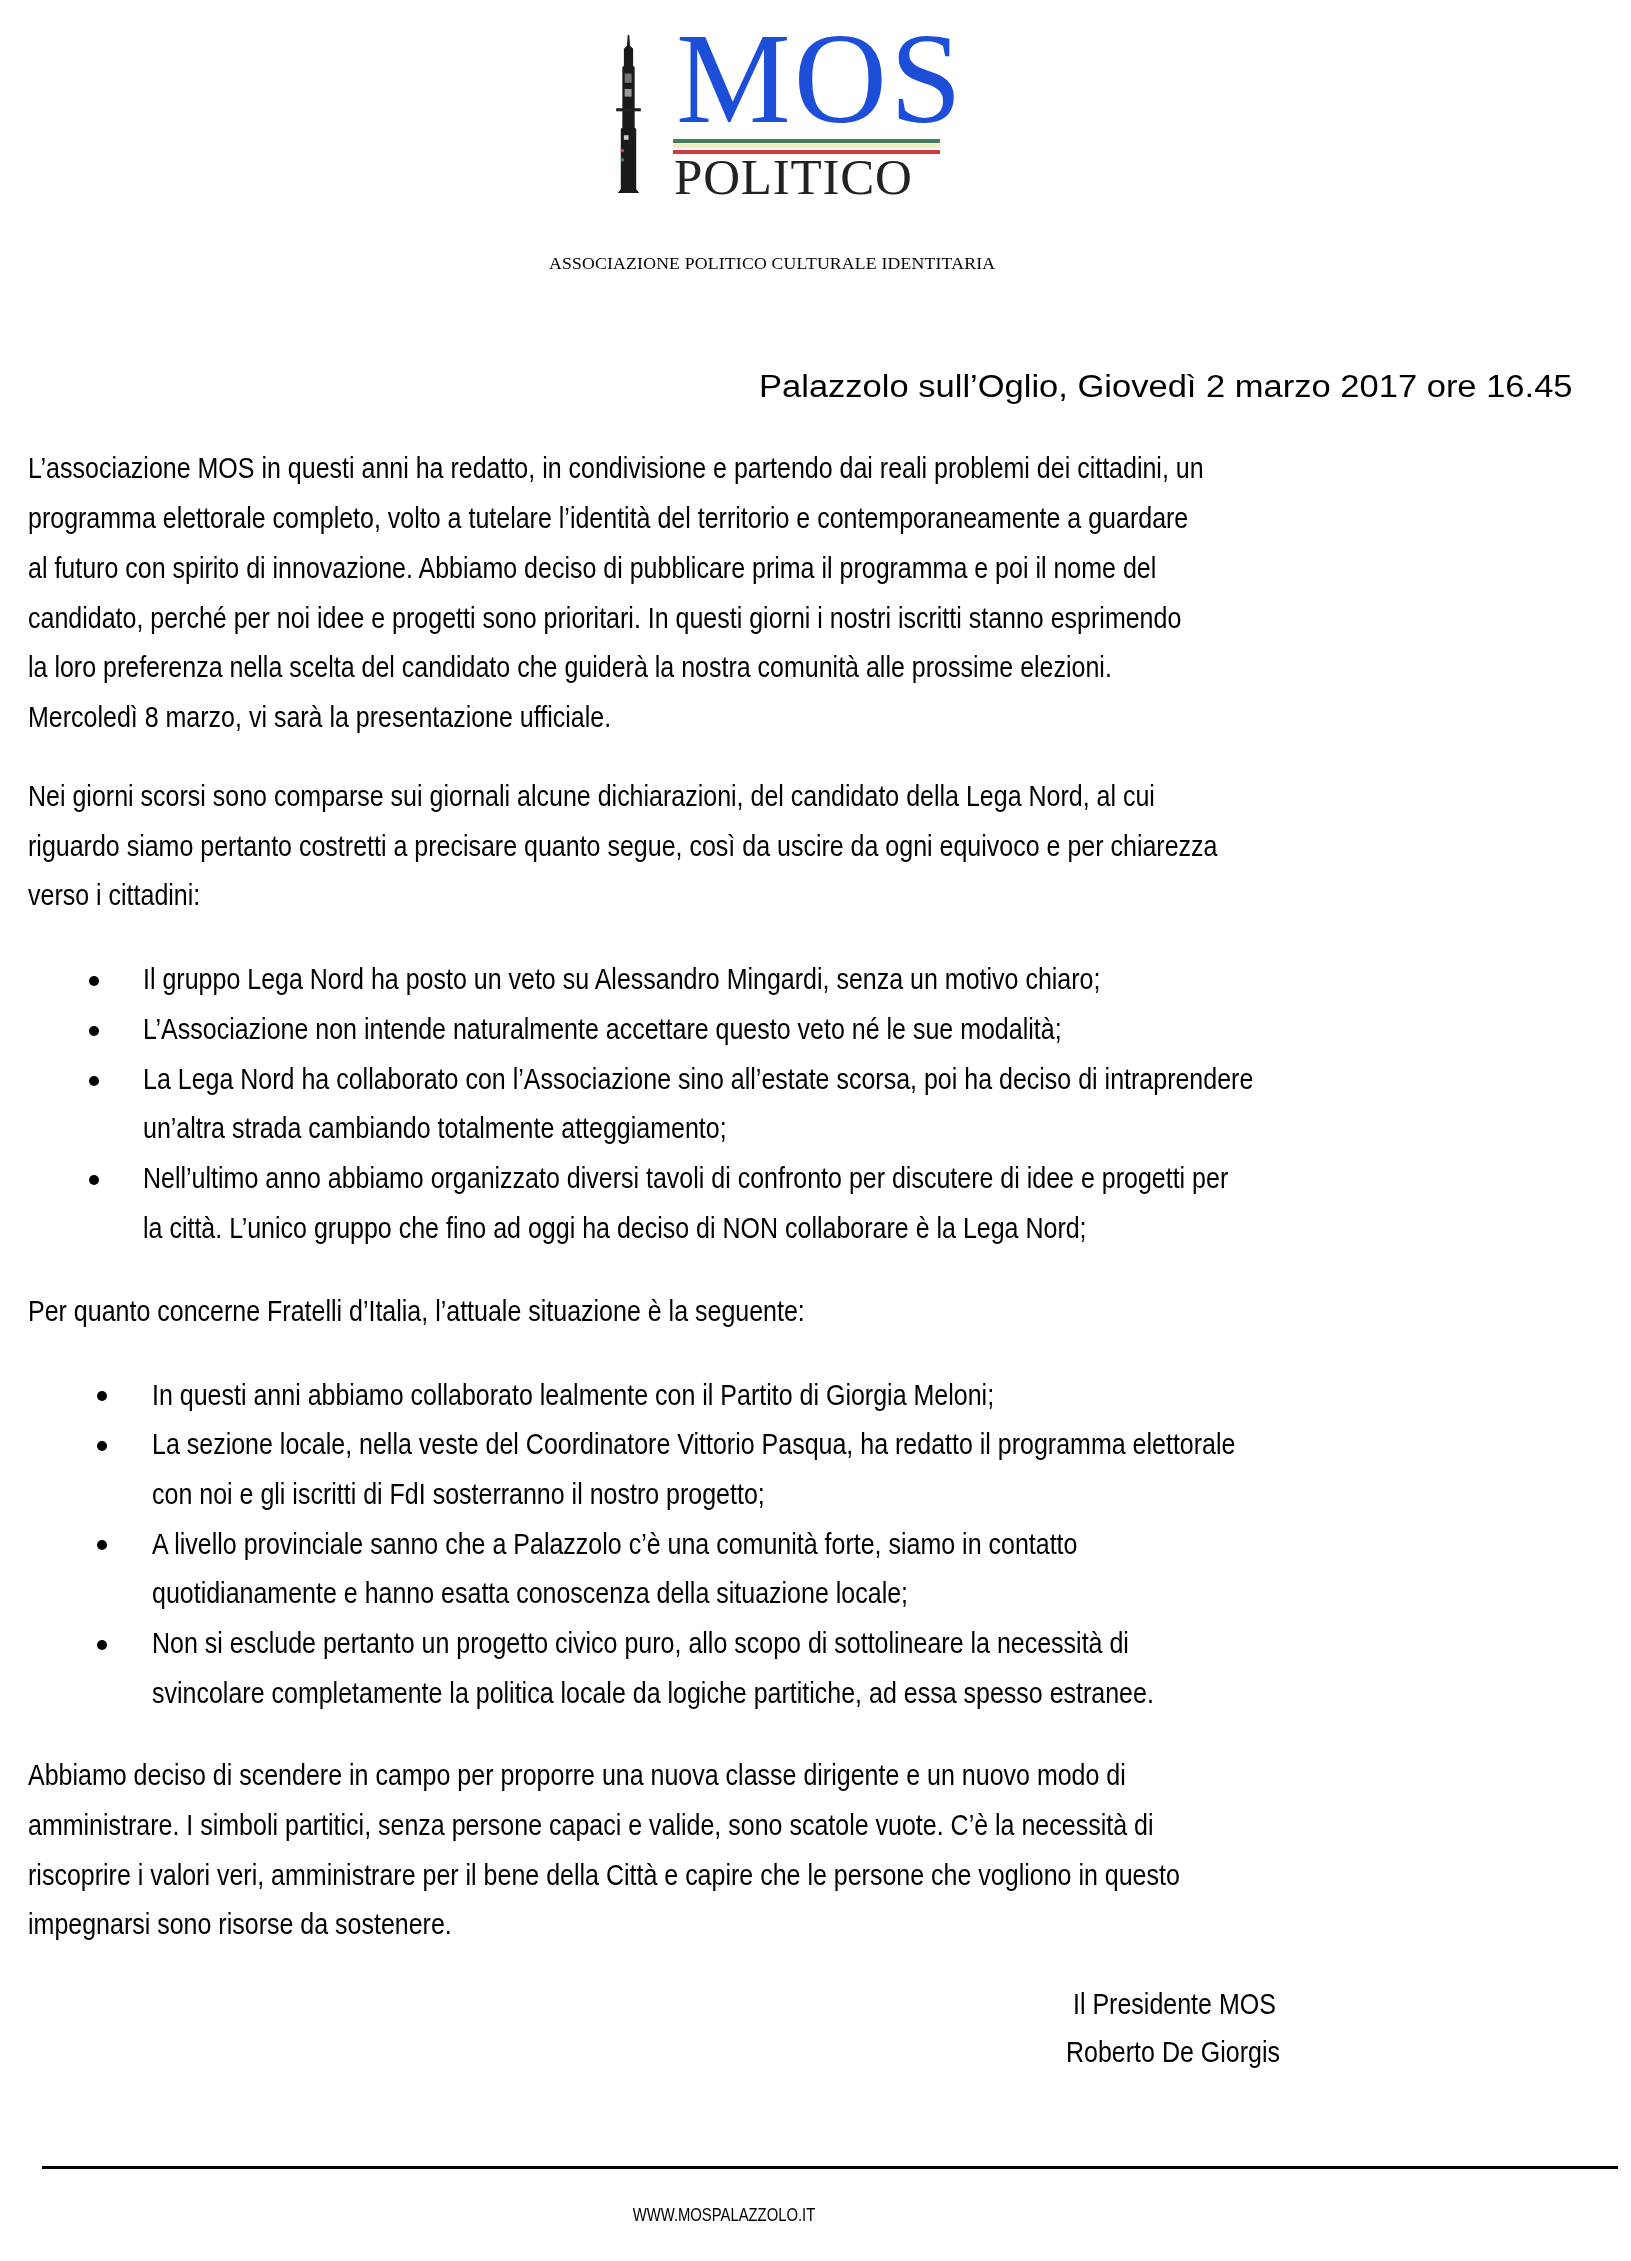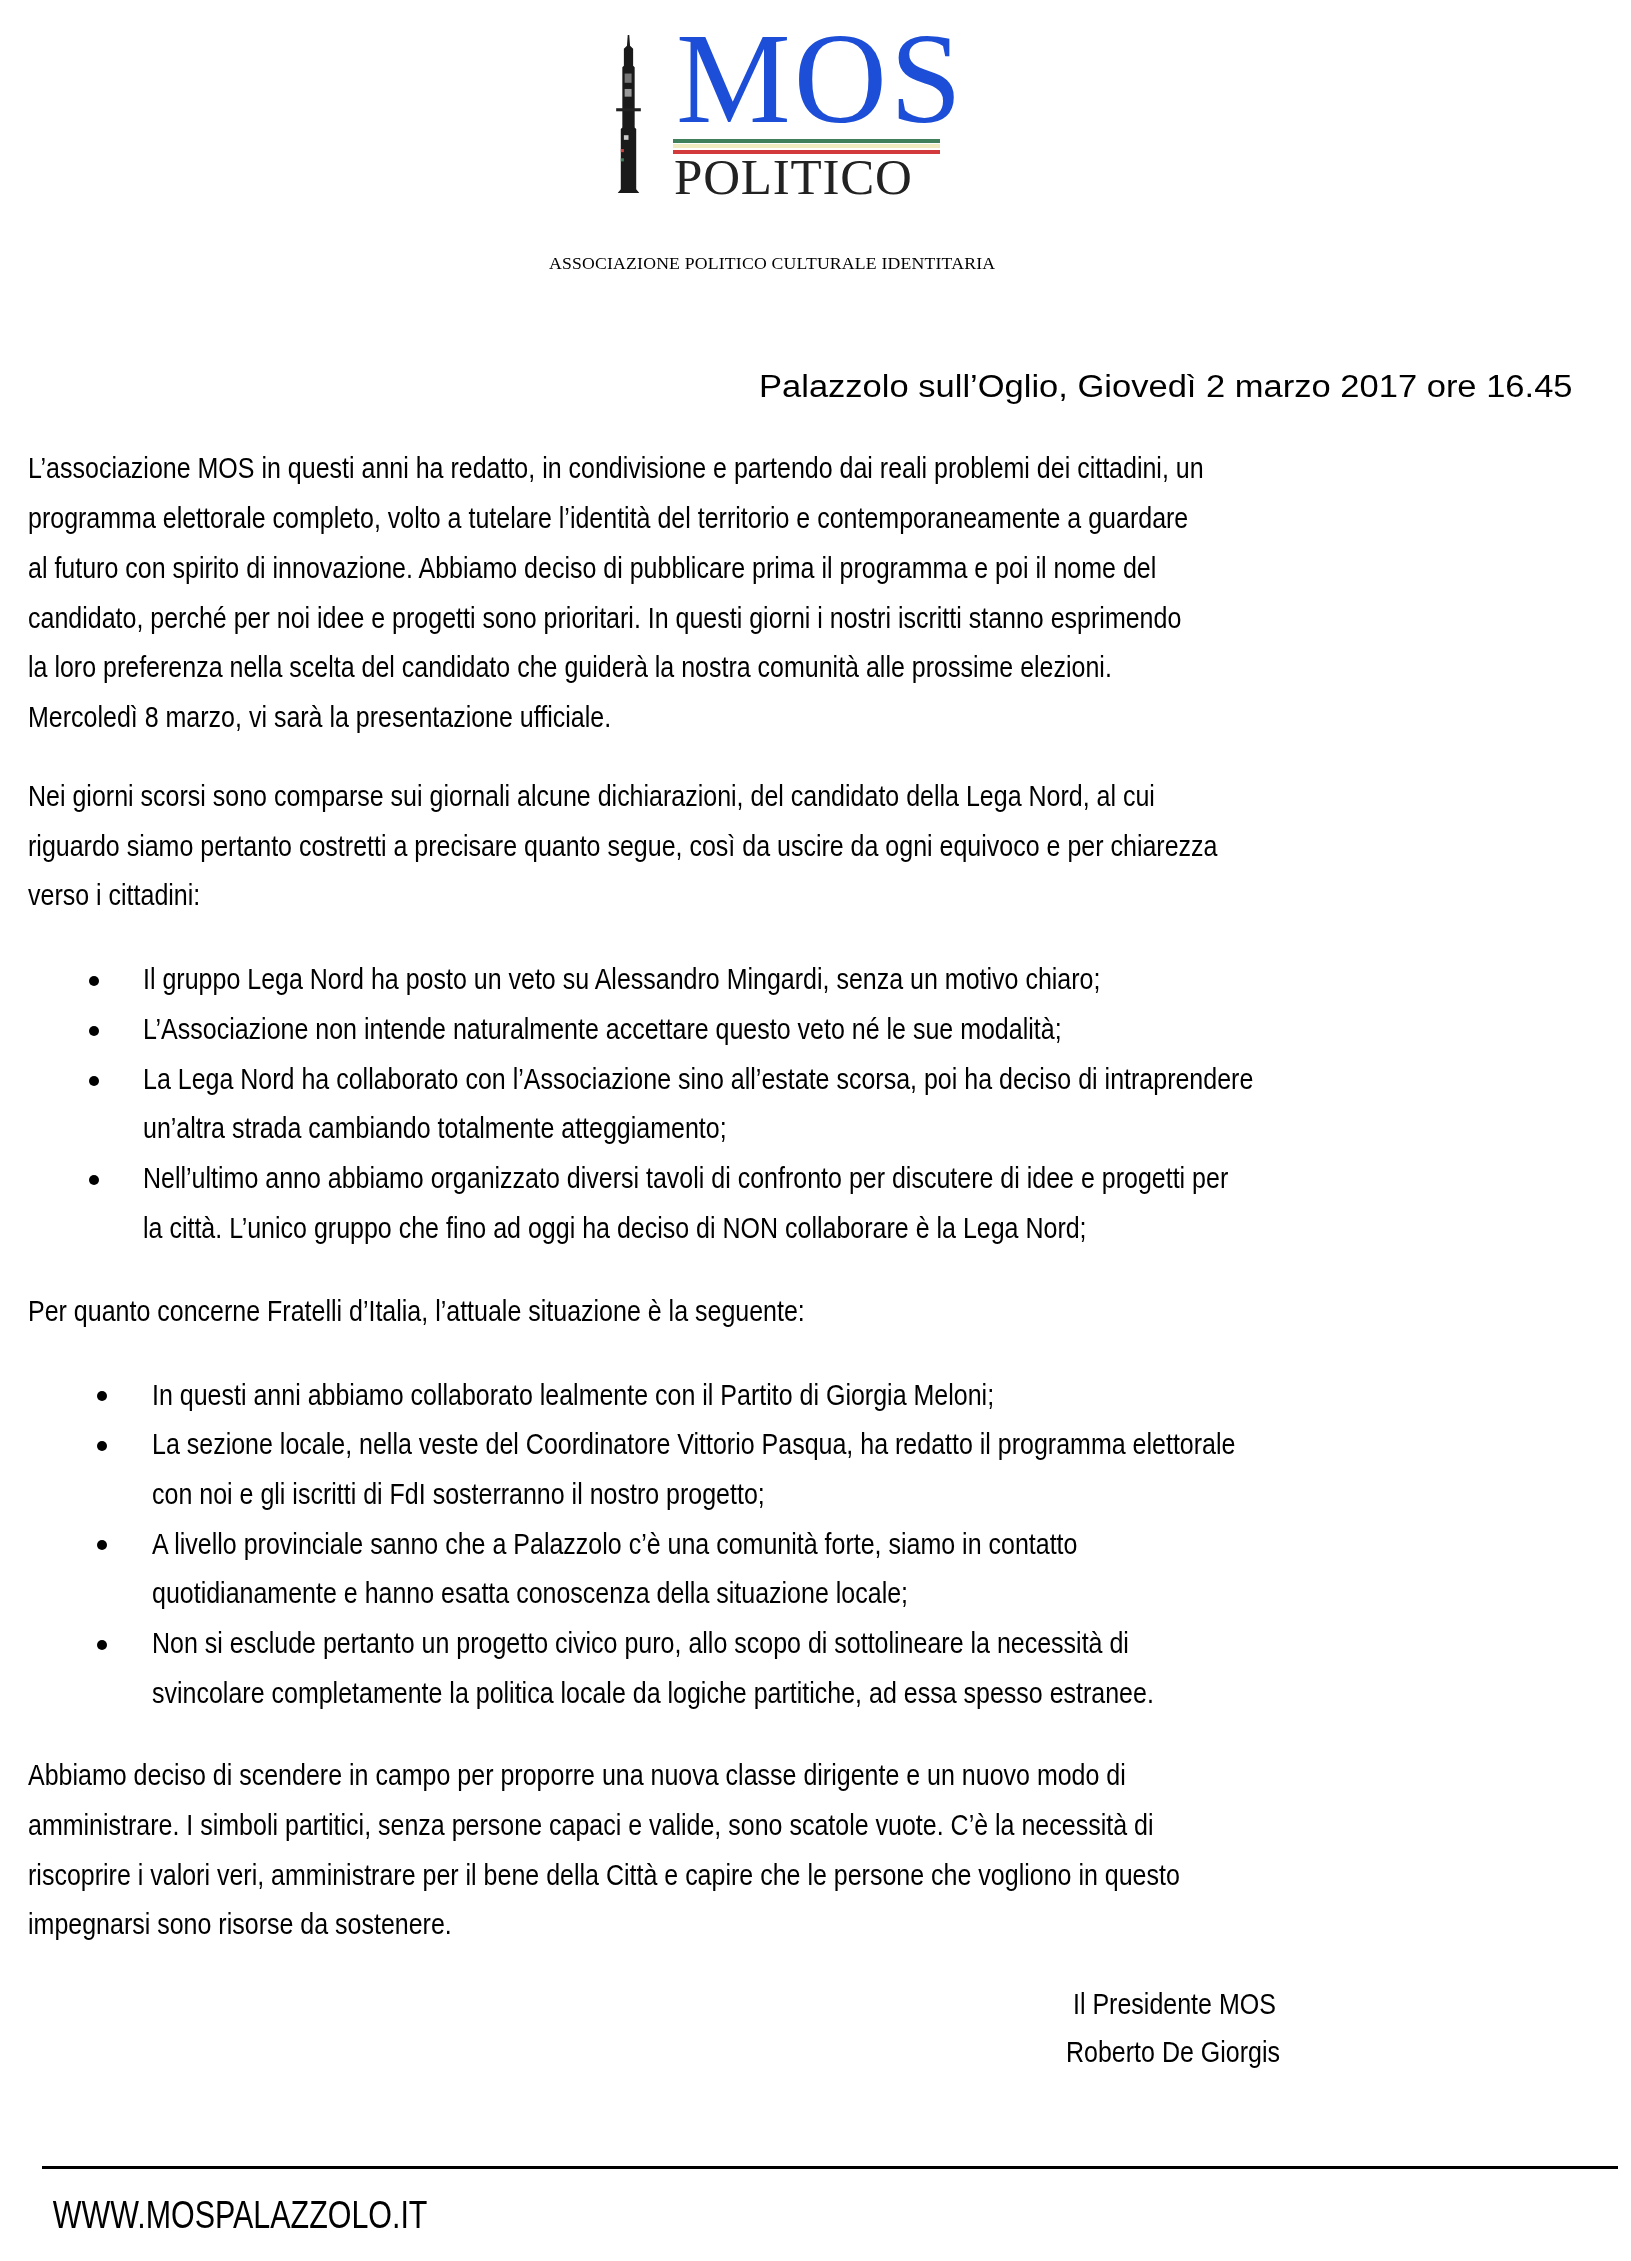--- a/index.html
+++ b/index.html
@@ -18,22 +18,22 @@
   .stripe { position: absolute; left: 64px; width: 267px; height: 3.9px; }
   #stripe-green { top: 108px; background: #3f7f5a; }
   #stripe-white { top: 113px; background: #f1ebc2; }
   #stripe-red { top: 119px; background: #d23a3c; }
   #palazzolo-word { position: absolute; left: 65px; top: 121px; font-size: 51px; line-height: 51px; letter-spacing: 0.8px; color: #222; }
 
   #tagline { left: 549px; top: 253px; font-size: 17.7px; width: 501px; letter-spacing: 0.2px; }
   #date-line { left: 759px; top: 370px; font-size: 31px; line-height: 34px; }
 
   #footer-rule { position: absolute; left: 42px; top: 2166px; width: 1576px; height: 3.1px; background: #000; }
-  #footer-url { position: absolute; top: 2197px; left: 0; width: 1448px; text-align: left;
-                font-family: "Liberation Sans", "DejaVu Sans", sans-serif; font-size: 39px; line-height: 35px; }
+  #footer-url { position: absolute; top: 2197px; left: 0; width: 1448px; text-align: center;
+                font-family: "Liberation Sans", "DejaVu Sans", sans-serif; font-size: 19px; line-height: 35px; }
   #footer-url span { display: inline-block; transform: scaleX(0.78); }
 </style>
 </head>
 <body>
 
 <div id="logo">
   <svg id="tower" viewBox="0 0 40 205" xmlns="http://www.w3.org/2000/svg">
     <path d="M19 0 L21 0 L22 14 L26 18 L26 40 L28 42 L28 120 L30 122 L30 200 L34 205 L6 205 L10 200 L10 122 L12 120 L12 42 L14 40 L14 18 L18 14 Z" fill="#1a1a1a"></path>
     <rect x="15" y="50" width="9" height="12" fill="#777"></rect>
     <rect x="15" y="70" width="9" height="10" fill="#999"></rect>

